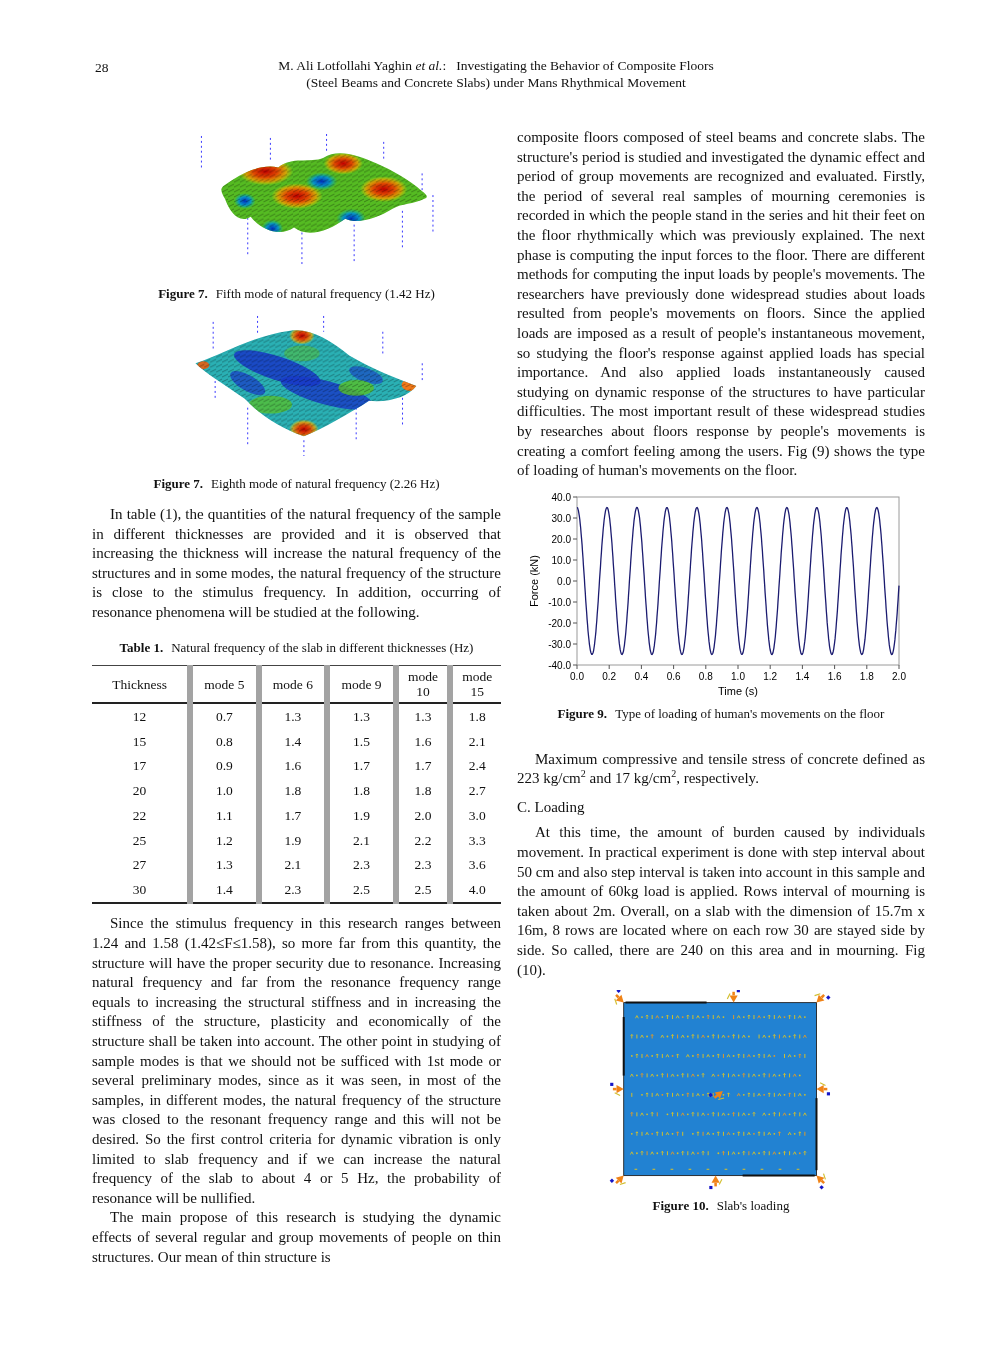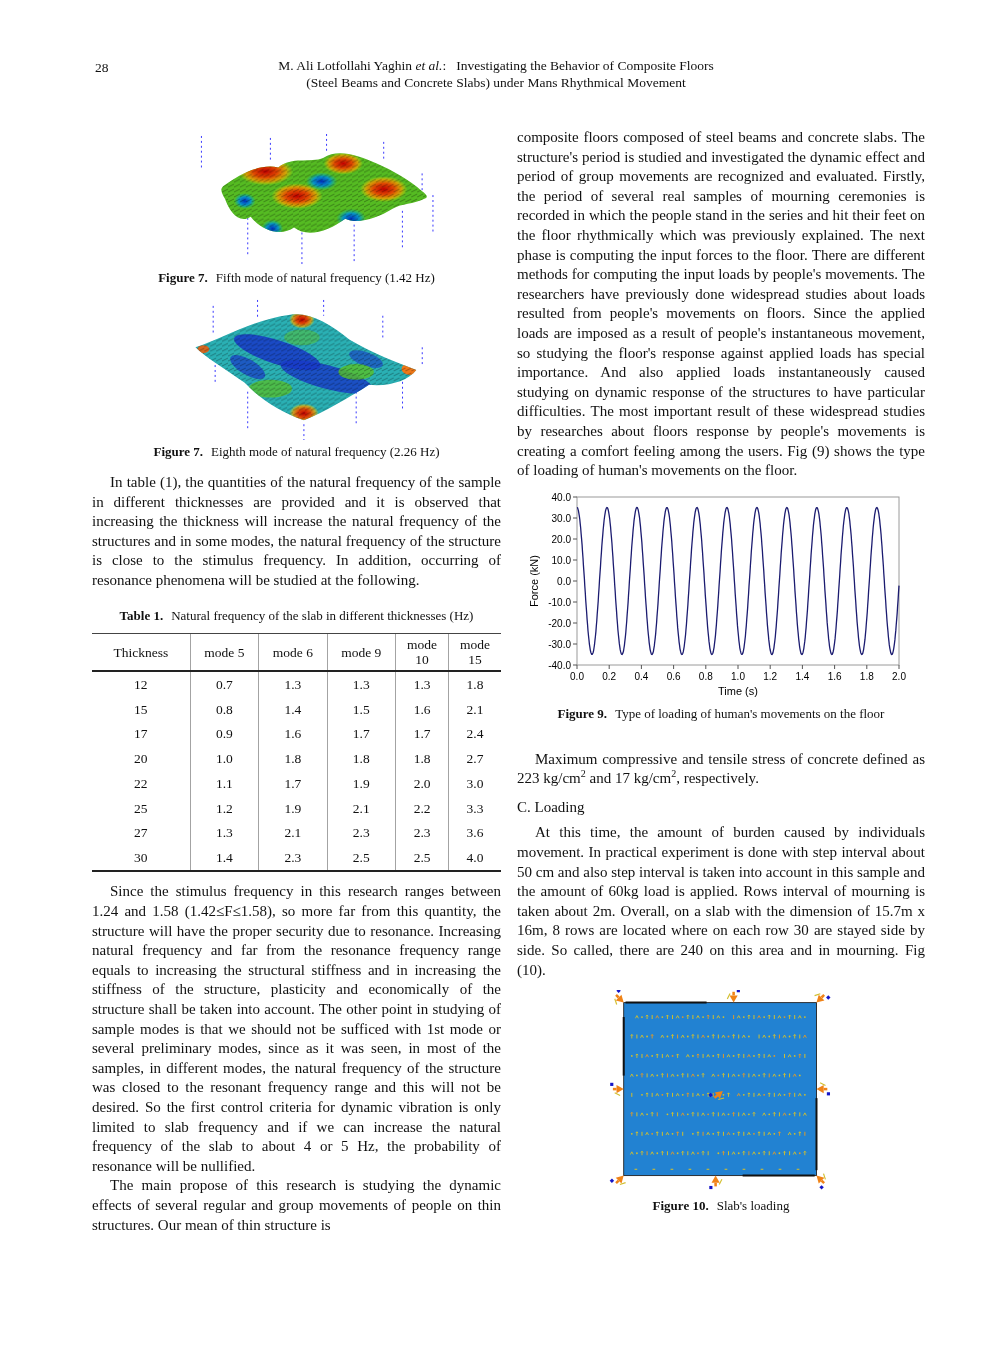--- a/index.html
+++ b/index.html
@@ -9,33 +9,33 @@
   .page-header{position:absolute;top:57px;left:0;width:992px;font-size:13.5px;line-height:17px;}
   .page-num{position:absolute;left:95px;top:2px;}
   .head-title{text-align:center;margin:0 120px;}
   
   .col{position:absolute;top:128px;text-align:justify;font-size:15px;line-height:19.6px;}
   .col-left{left:92px;width:409px;}
   .col-right{left:517px;width:408px;}
   p{margin:0;}
   p.indent{text-indent:18px;}
   .figwrap{text-align:center;}
-  .figcap{font-size:13px;line-height:16px;text-align:center;margin-top:3px;}
+  .figcap{font-size:13px;line-height:16px;text-align:center;margin-top:19px;}
   .figcap b{margin-right:8px;}
   .section-head{margin:9px 0 6px 0;text-align:left;}
   sup{font-size:10px;line-height:0;}
   
   .tablecap{font-size:13px;text-align:center;margin:15px 0 8px 0;}
   .tablecap b{margin-right:8px;}
   table.freq{width:100%;border-collapse:collapse;font-size:13.5px;
              border-bottom:2.2px solid #222;}
   table.freq th{font-weight:normal;border-top:1.2px solid #444;border-bottom:2.2px solid #222;
                 padding:3px 2px;text-align:center;vertical-align:middle;white-space:pre-line;line-height:15px;}
   table.freq td{padding:2.6px 2px;text-align:center;}
-  table.freq th + th, table.freq td + td{border-left:1px solid #a3a3a3;}
+  table.freq th + th, table.freq td + td{border-left:6px solid #a3a3a3;}
   table.freq th:first-child, table.freq td:first-child{width:24%;}
   
   svg{display:block;}
   .fig-svg{margin:6px auto 0 auto;}
   .chart-svg{margin:8px auto 0 auto;}
 </style>
 </head>
 <body>
 
 <div class="page-header">

